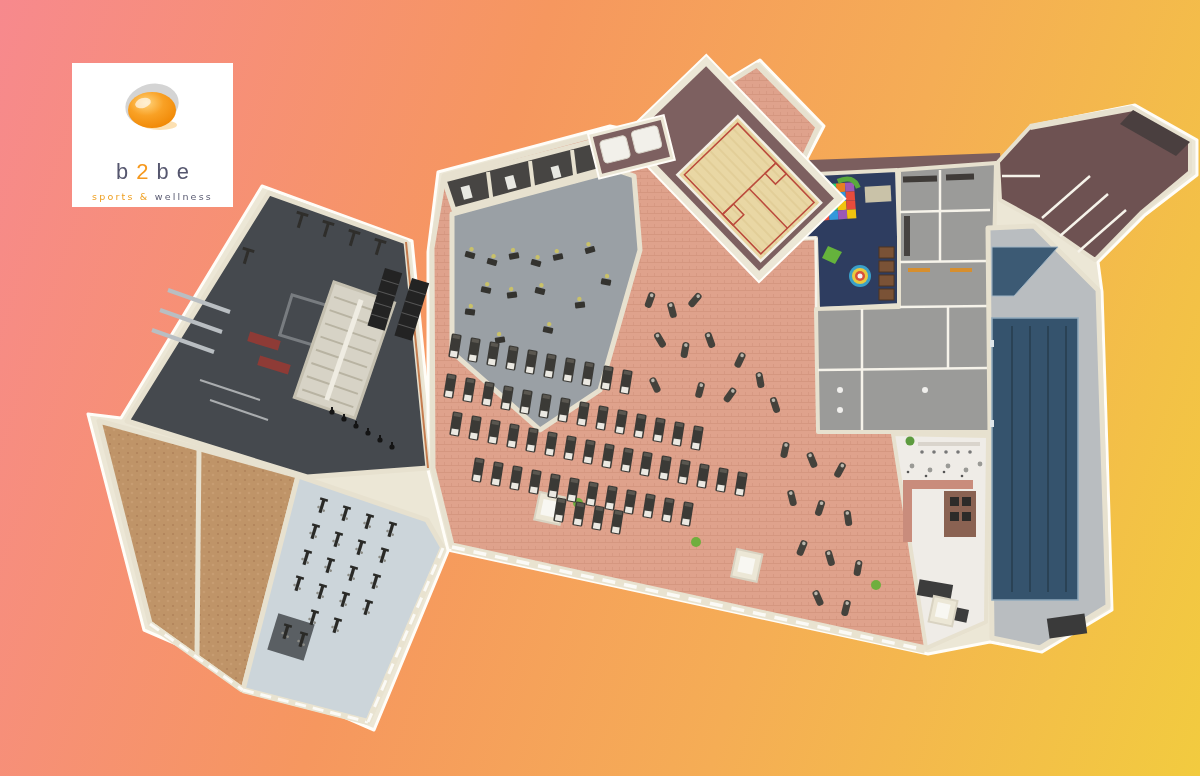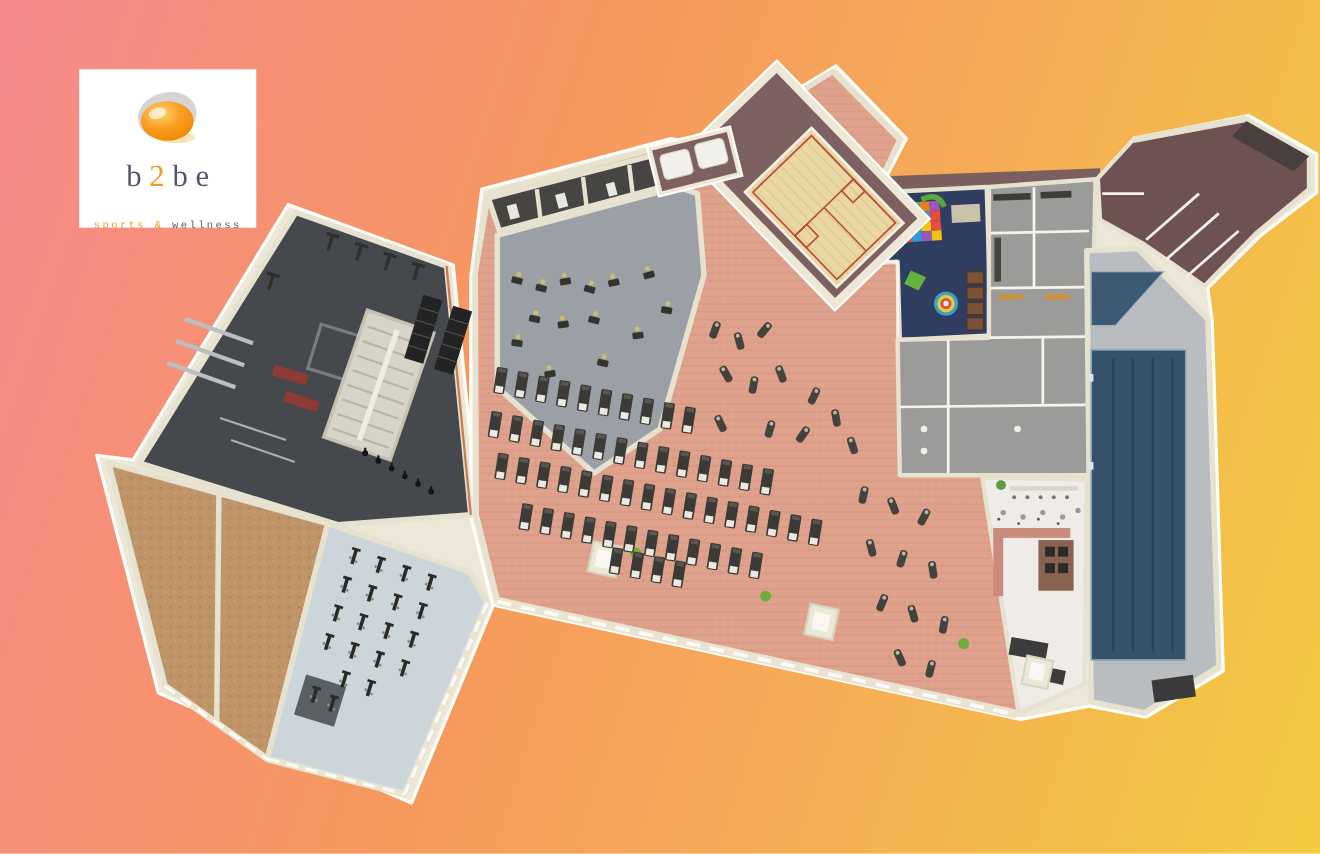--- a/index.html
+++ b/index.html
@@ -8,27 +8,27 @@
     font-family:"DejaVu Sans","Liberation Sans",sans-serif;
     background:linear-gradient(108deg,#f7898d 0%,#f6975f 38%,#f5ad55 66%,#f2cb3f 100%);
   }
   .stage{position:absolute;inset:0;}
   svg.plan{position:absolute;left:0;top:0;}
   .logo-card{
     position:absolute;left:72px;top:63px;width:161px;height:144px;
     background:#ffffff;z-index:5;text-align:center;
   }
   .logo-word{
-    margin-top:2px;font-size:28px;letter-spacing:7px;color:#55566e;
-    font-family:Liberation Serif, serif;line-height:1;
+    margin-top:18px;font-size:22px;letter-spacing:7px;color:#55566e;
+    font-family:Liberation Mono, monospace;line-height:1;
     padding-left:7px;
   }
   .logo-word .accent{color:#f6991e;}
   .logo-tag{
-    margin-top:24px;font-size:9.5px;letter-spacing:2.2px;color:#5a5b72;white-space:nowrap;font-family:Liberation Mono, monospace;
+    margin-top:6px;font-size:9.5px;letter-spacing:2.2px;color:#5a5b72;white-space:nowrap;
   }
   .logo-tag .accent2{color:#ef9f1f;}
 </style>
 </head>
 <body>
 
 <div class="stage">
 
   <svg class="plan" width="1200" height="776" viewBox="0 0 1200 776">
     <defs>

